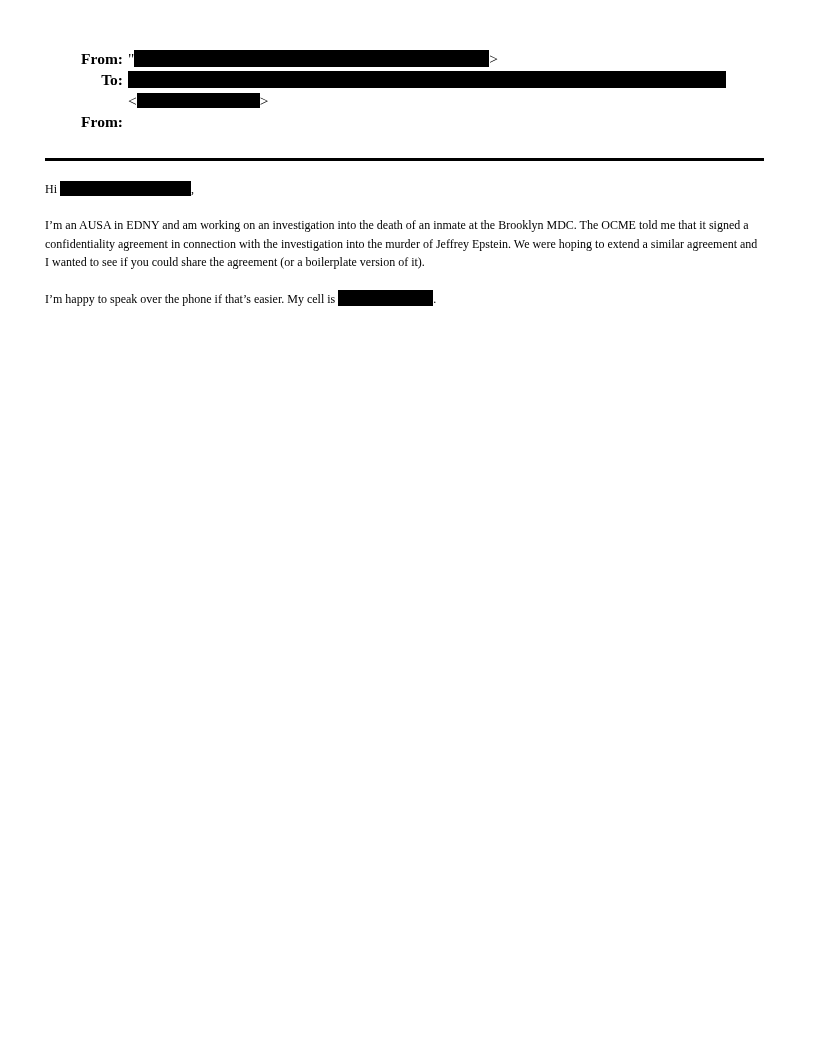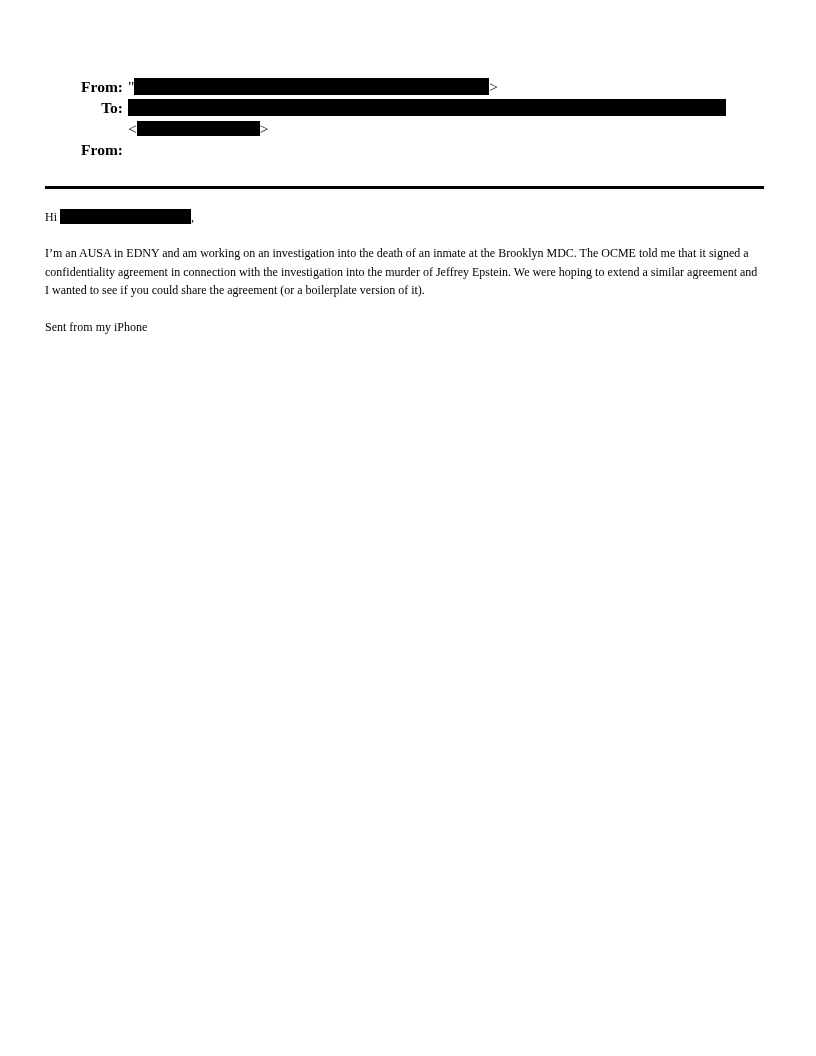--- a/index.html
+++ b/index.html
@@ -8,21 +8,21 @@
     background: #ffffff;
   }
   .page {
     position: relative;
     width: 816px;
     height: 1056px;
     background: #ffffff;
     color: #000000;
     font-family: "Liberation Serif", "DejaVu Serif", serif;
     box-sizing: border-box;
-    padding: 76px 52px 0 45px;
+    padding: 48px 52px 0 45px;
     overflow: hidden;
   }
   
   .hdr {
     font-size: 15.5px;
     line-height: 21px;
   }
   .hrow {
     display: flex;
     align-items: baseline;
@@ -100,19 +100,19 @@
   </div>
 
   <div class="rule"></div>
 
   <div class="mail-body">
 
     <div class="para first"><span>Hi </span><span class="redact r-hi"></span><span>,</span></div>
 
     <div class="para">I’m an AUSA in EDNY and am working on an investigation into the death of an inmate at the Brooklyn MDC. The OCME told me that it signed a confidentiality agreement in connection with the investigation into the murder of Jeffrey Epstein. We were hoping to extend a similar agreement and I wanted to see if you could share the agreement (or a boilerplate version of it).</div>
 
+    <div class="para"><span>I’m happy to speak over the phone if that’s easier. My cell is </span><span class="redact r-cell"></span><span>.</span></div>
 
 
-    <div class="para">Sent from my iPhone</div>
 
   </div>
 
 </div>
 
 </body></html>

